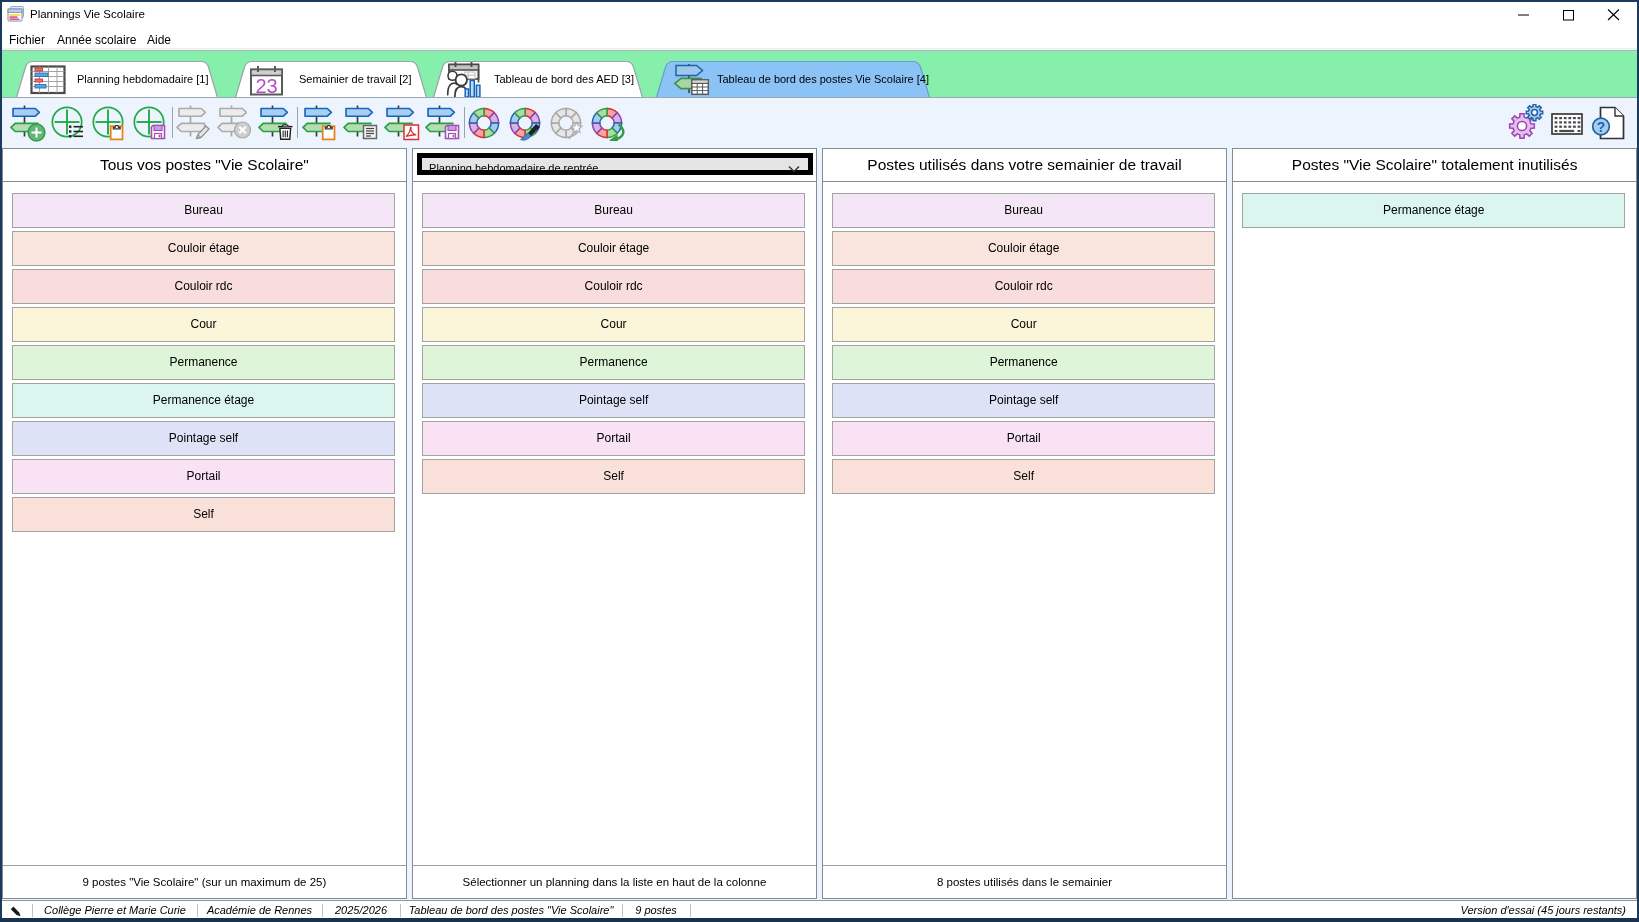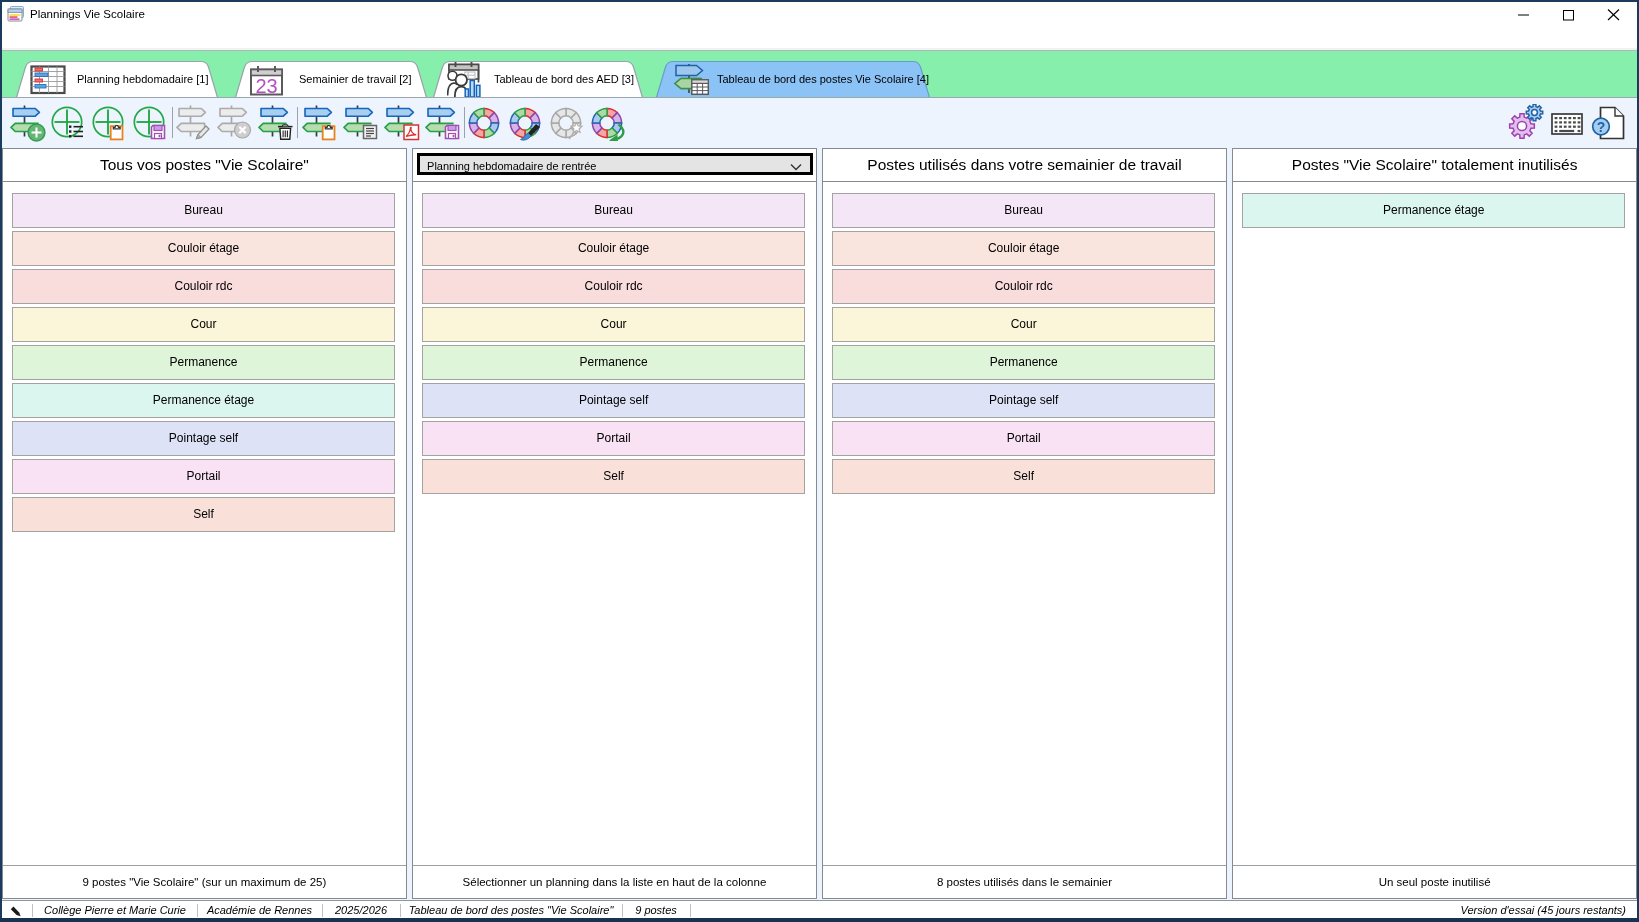--- a/index.html
+++ b/index.html
@@ -18,21 +18,21 @@
   .tsep { position:absolute; top:9px; width:1px; height:31px; background:#9aa2aa; }
   #content { position:absolute; left:0; top:146px; width:1639px; height:754px; background:#edf4fd; }
   .col { position:absolute; top:2px; height:751px; background:#fff; border:1px solid #848b92; }
   .colhead { position:absolute; left:0; top:0; width:100%; height:33px; border-bottom:1px solid #848b92;
     text-align:center; font-size:15.5px; color:#000; line-height:32px; }
   .item { position:absolute; height:35px; border:1px solid #a3a3a3; font-size:12px; color:#000;
     text-align:center; line-height:33px; }
   .colfoot { position:absolute; left:0; bottom:0; width:100%; height:33px; border-top:1px solid #9aa0a6;
     text-align:center; font-size:11.5px; color:#000; line-height:32px; }
   #combo { position:absolute; left:4px; top:4px; width:396px; height:22px; background:#e4e4e4;
-    border:3px solid #000000; font-size:11px; line-height:20px; padding-left:7px; color:#000; }
+    border:5px solid #000000; font-size:11px; line-height:20px; padding-left:7px; color:#000; }
   #statusbar { position:absolute; left:0; top:900px; width:1639px; height:18px; background:#fff;
     border-top:1px solid #8f979e; font-size:11px; color:#000; }
   .scell { position:absolute; top:2px; height:15px; line-height:15px; text-align:center; white-space:nowrap;font-style:italic; }
   .ssep { position:absolute; top:3px; width:1px; height:13px; background:#c0c0c0; }
 </style></head><body>
 <svg width="0" height="0" style="position:absolute">
 <defs>
 <g id="signpost">
   <line x1="14.5" y1="1.5" x2="14.5" y2="32.5" stroke="#3a3a3a" stroke-width="1.7"></line>
   <path d="M3 4.5 H25.3 L29.4 8.3 L25.3 12.2 H3 Z" fill="#a8d0ee" stroke="#1565c0" stroke-width="1.6" stroke-linejoin="round"></path>
@@ -137,20 +137,25 @@
     <rect x="2.5" y="13.4" width="10" height="1.6" fill="#c95fd2"></rect>
   </svg>
   <div id="apptitle">Plannings Vie Scolaire</div>
   <svg class="abs" style="left:1513px;top:0" width="122" height="28" viewBox="0 0 122 28">
     <line x1="5" y1="15" x2="16" y2="15" stroke="#000" stroke-width="1"></line>
     <rect x="50.5" y="10.5" width="10" height="9.5" fill="none" stroke="#000" stroke-width="1"></rect>
     <line x1="95" y1="9.5" x2="106" y2="20" stroke="#000" stroke-width="1.1"></line>
     <line x1="106" y1="9.5" x2="95" y2="20" stroke="#000" stroke-width="1.1"></line>
   </svg>
 </div>
+<div id="menubar">
+  <div class="mitem" style="left:9px">Fichier</div>
+  <div class="mitem" style="left:57px">Année scolaire</div>
+  <div class="mitem" style="left:147px">Aide</div>
+</div>
 <div id="menuband"></div>
     <div id="menuline"></div>
 <div id="tabstrip">
 <div class="abs" style="left:16px;top:9px;width:202px;height:38px">
 <svg class="abs" style="left:0;top:0" width="202" height="38" viewBox="0 0 202 38">
           <path d="M0.5 37.5 L9.5 7 Q11.5 1.5 17 1.5 L185.0 1.5 Q190.5 1.5 192.5 7 L201.5 37.5" fill="#ffffff" stroke="#9aa2aa" stroke-width="1.2"></path>
         </svg>
 <svg class="abs" style="left:14px;top:5px" width="38" height="31" viewBox="0 0 38 31">
           <rect x="1.5" y="1.5" width="33" height="26.5" fill="#fff" stroke="#4a4a4a" stroke-width="2.2"></rect>
    <line x1="1.5" y1="6.5" x2="34.5" y2="6.5" stroke="#9a9a9a" stroke-width="0.9"></line>
@@ -403,21 +408,20 @@
 <div class="item" style="left:9px;top:158px;width:383px;background:#fbf6d9">Cour</div>
 <div class="item" style="left:9px;top:196px;width:383px;background:#dff5da">Permanence</div>
 <div class="item" style="left:9px;top:234px;width:383px;background:#dee2f6">Pointage self</div>
 <div class="item" style="left:9px;top:272px;width:383px;background:#f8e2f4">Portail</div>
 <div class="item" style="left:9px;top:310px;width:383px;background:#f9e1d9">Self</div>
 <div class="colfoot">8 postes utilisés dans le semainier</div>
 </div>
 <div class="col" style="left:1232.24px;width:404.75px">
 <div class="colhead">Postes "Vie Scolaire" totalement inutilisés</div>
 <div class="item" style="left:9px;top:44px;width:383px;background:#daf6ef">Permanence étage</div>
-<div class="colfoot">Un seul poste inutilisé</div>
 </div>
 </div>
 <div id="statusbar">
 <svg class="abs" style="left:10px;top:5px" width="12" height="11" viewBox="0 0 12 11">
       <path d="M0.8 3.2 L3.4 0.6 L9.2 6.4 L10.6 10.2 L6.6 8.9 Z" fill="#1a1a1a"></path>
       </svg>
 <div class="ssep" style="left:32px"></div>
 <div class="scell" style="left:33px;width:164px">Collège Pierre et Marie Curie</div>
 <div class="ssep" style="left:197px"></div>
 <div class="scell" style="left:197px;width:125px">Académie de Rennes</div>

